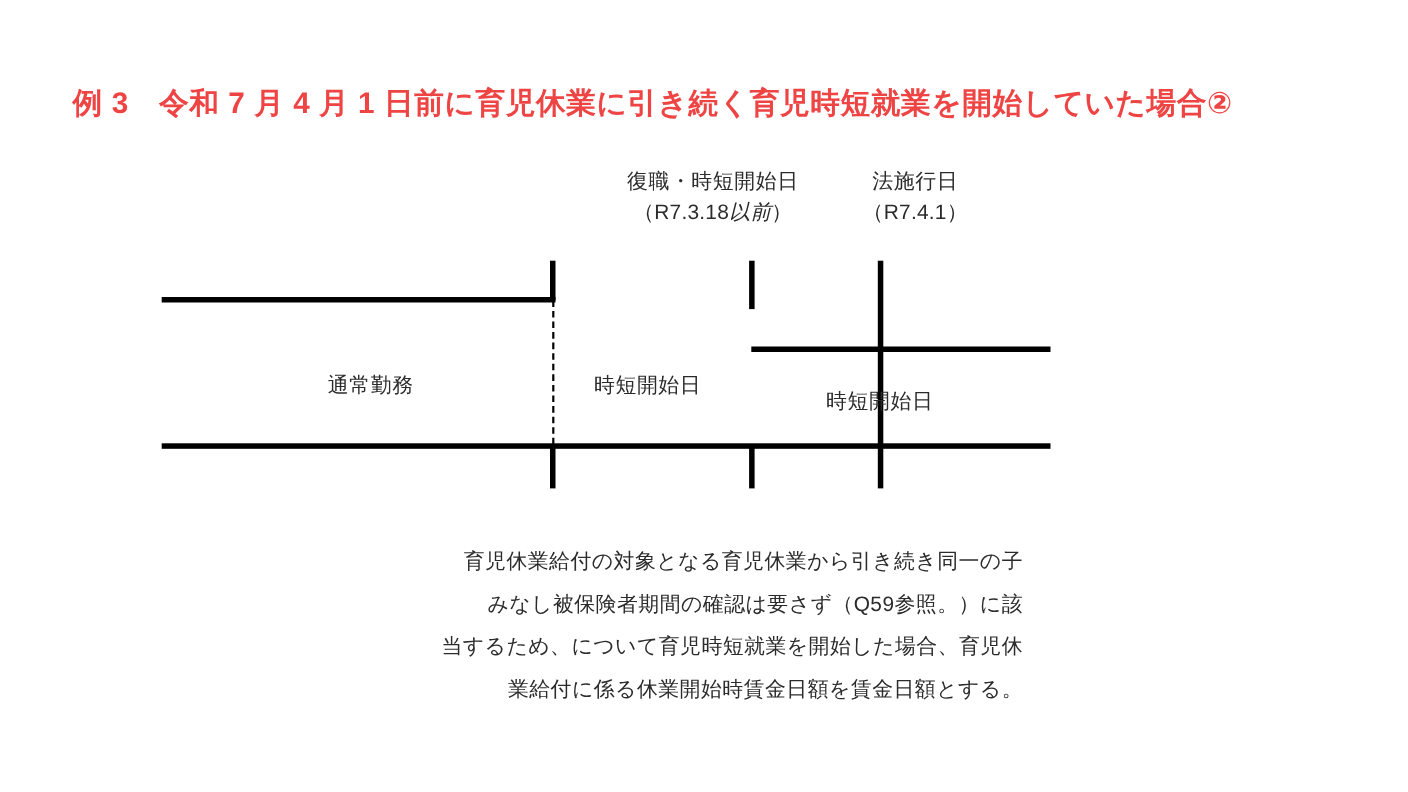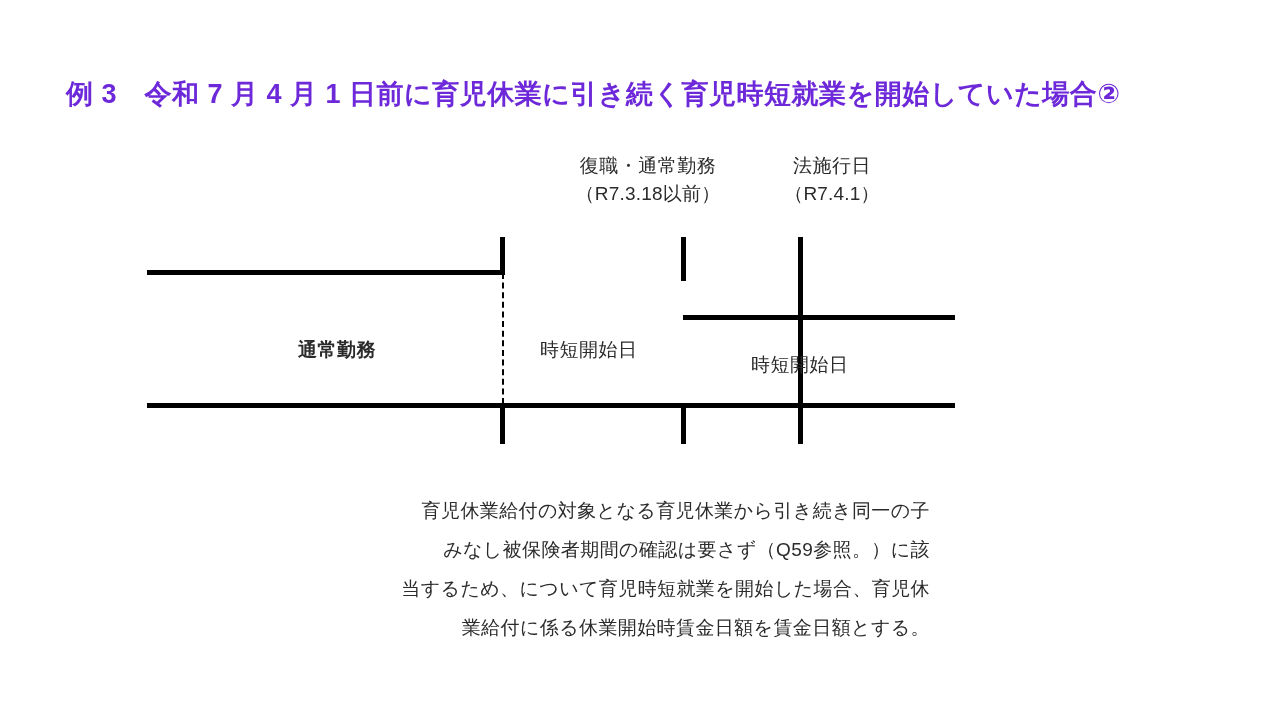--- a/index.html
+++ b/index.html
@@ -24,21 +24,21 @@
   }
 
   
   .title {
     position: absolute;
     left: 66px;
     top: 78px;
     font-size: 27px;
     font-weight: bold;
     letter-spacing: 0.5px;
-    color: #6d28d9;
+    color: #ef4444;
     white-space: nowrap;
     line-height: 1.2;
   }
 
   
   .hdr {
     position: absolute;
     text-align: center;
     color: #2b2b2b;
     white-space: nowrap;
@@ -50,21 +50,21 @@
     font-weight: normal;
     letter-spacing: 0.5px;
   }
   .hdr .hdr-line2 {
     display: block;
     font-size: 19px;
     letter-spacing: 0.2px;
   }
   .hdr .paren { font-weight: normal; }
   .hdr .code  { font-weight: normal; }
-  .hdr .suffix{ font-weight: normal; }
+  .hdr .suffix{ font-weight: normal; font-style: italic; }
 
   #hdr-fukushoku { left: 523px; top: 152px; width: 250px; }
   #hdr-shikou    { left: 742px; top: 152px; width: 180px; }
 
   
   .hline {
     position: absolute;
     background: #000000;
     height: 5px;
   }
@@ -99,21 +99,21 @@
   #vline-3        { left: 798px; top: 237px; height: 207px; }
 
   
   .band-label {
     position: absolute;
     font-size: 19px;
     color: #2b2b2b;
     white-space: nowrap;
     letter-spacing: 0.5px;
   }
-  #label-tsujo    { left: 298px; top: 337px; font-weight: bold; }
+  #label-tsujo    { left: 298px; top: 337px; }
   #label-ikukyu   { left: 540px; top: 337px; }
   #label-jitan    { left: 751px; top: 352px; }
 
   
   .note {
     position: absolute;
     left: 300px;
     top: 491px;
     width: 630px;
     font-size: 19px;
@@ -125,21 +125,21 @@
   .note .nline { display: block; white-space: nowrap; }
 </style>
 </head>
 <body>
 
 <div id="page">
 
   <div class="title">例 3　令和 7 月 4 月 1 日前に育児休業に引き続く育児時短就業を開始していた場合②</div>
 
   <div class="hdr" id="hdr-fukushoku">
-    <span class="hdr-line1">復職・通常勤務</span>
+    <span class="hdr-line1">復職・時短開始日</span>
     <span class="hdr-line2"><span class="paren">（</span><span class="code">R7.3.18</span><span class="suffix">以前</span><span class="paren">）</span></span>
   </div>
 
   <div class="hdr" id="hdr-shikou">
     <span class="hdr-line1">法施行日</span>
     <span class="hdr-line2"><span class="paren">（</span><span class="code">R7.4.1</span><span class="suffix"></span><span class="paren">）</span></span>
   </div>
 
   <div class="hline" id="line-top-normal"></div>
   <div class="hline" id="line-top-jitan"></div>

